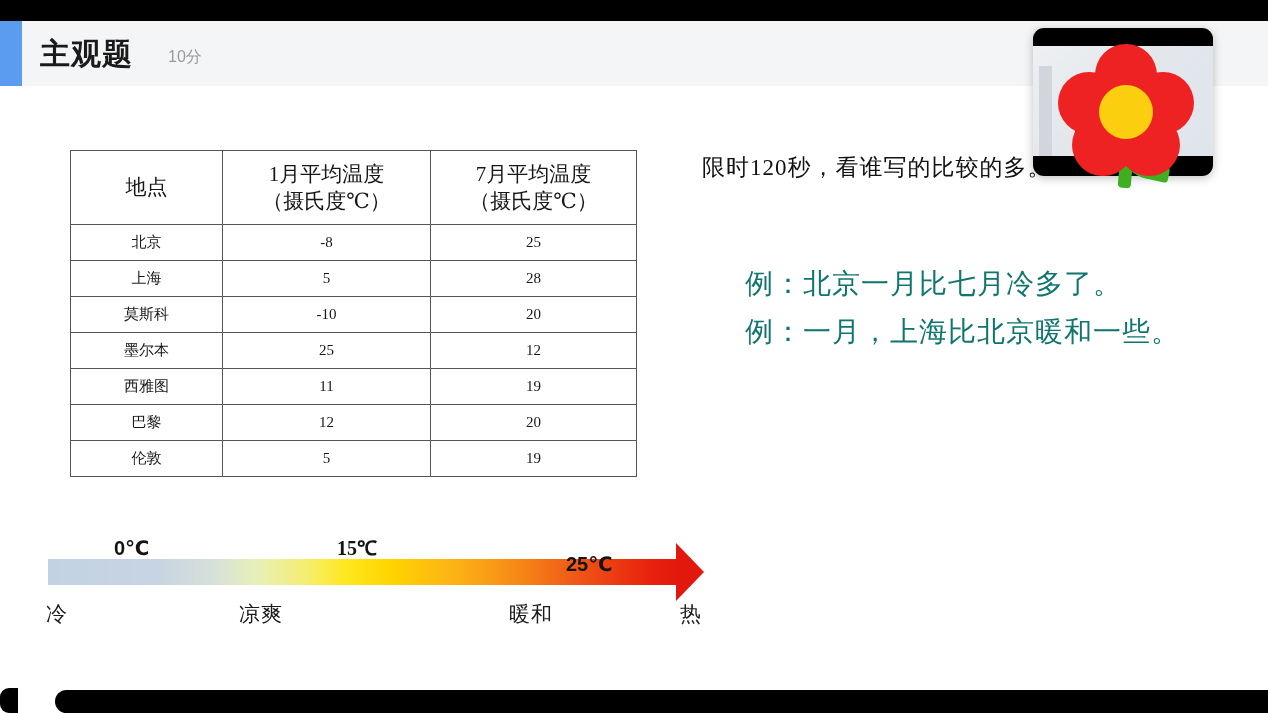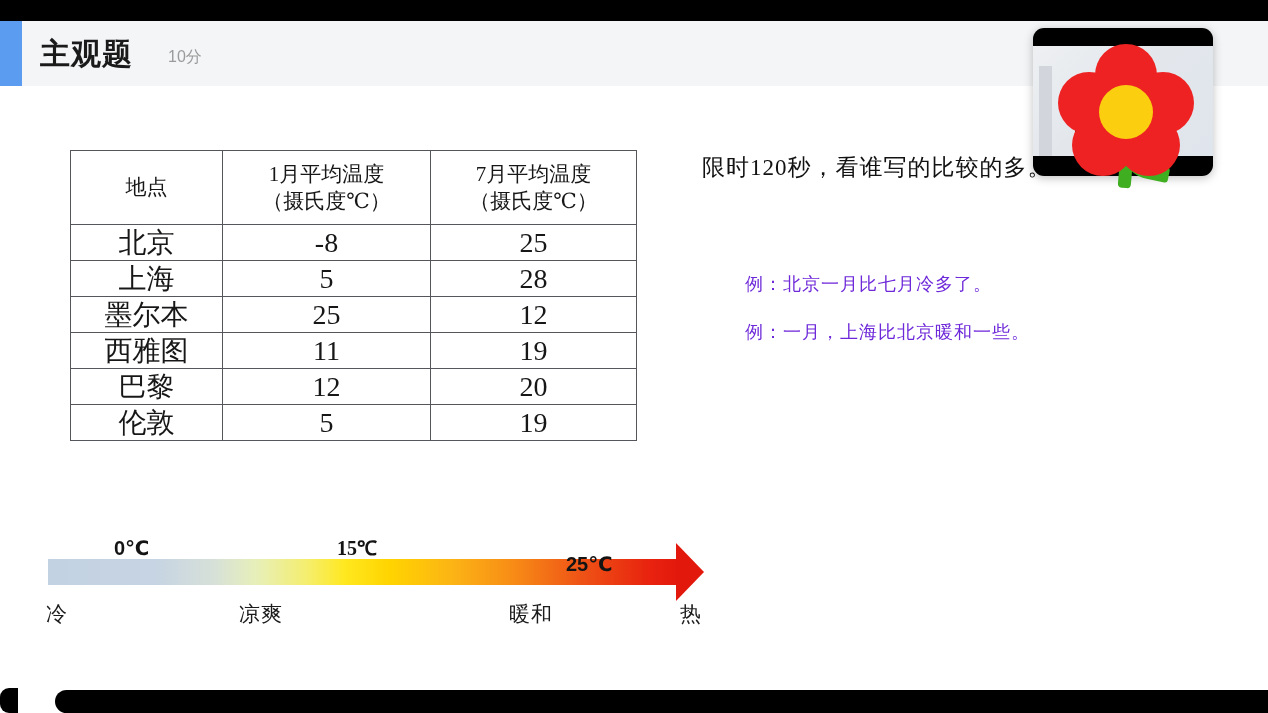--- a/index.html
+++ b/index.html
@@ -79,21 +79,21 @@
     border-collapse: collapse;
     table-layout: fixed;
   }
   .temp-table td, .temp-table th {
     border: 1.6px solid #55555c;
     text-align: center;
     vertical-align: middle;
     color: #171717;
     font-family: "Liberation Serif", "DejaVu Serif", serif;
     font-weight: 400;
-    font-size: 28px;
+    font-size: 15px;
     padding: 0;
   }
   .temp-table thead th {
     height: 73px;
     line-height: 27px;
     font-size: 21px;
   }
   .temp-table tbody td {
     height: 35px;
     line-height: 35px;
@@ -112,23 +112,23 @@
     line-height: 34px;
     color: #121212;
     letter-spacing: 1px;
   }
   .example-list {
     position: absolute;
     left: 745px; top: 260px;
     width: 500px;
   }
   .example-line {
-    font-size: 18px;
+    font-size: 28px;
     line-height: 48px;
-    color: #6d28d9;
+    color: #0f766e;
     letter-spacing: 1px;
     white-space: nowrap;
   }
 
   
   .scale-wrap {
     position: absolute;
     left: 0; top: 525px;
     width: 760px; height: 110px;
   }
@@ -293,20 +293,25 @@
   <tbody>
     <tr>
       <td>北京</td>
       <td>-8</td>
       <td>25</td>
     </tr>
     <tr>
       <td>上海</td>
       <td>5</td>
       <td>28</td>
+    </tr>
+    <tr>
+      <td>莫斯科</td>
+      <td>-10</td>
+      <td>20</td>
     </tr>
     <tr>
       <td>墨尔本</td>
       <td>25</td>
       <td>12</td>
     </tr>
     <tr>
       <td>西雅图</td>
       <td>11</td>
       <td>19</td>

